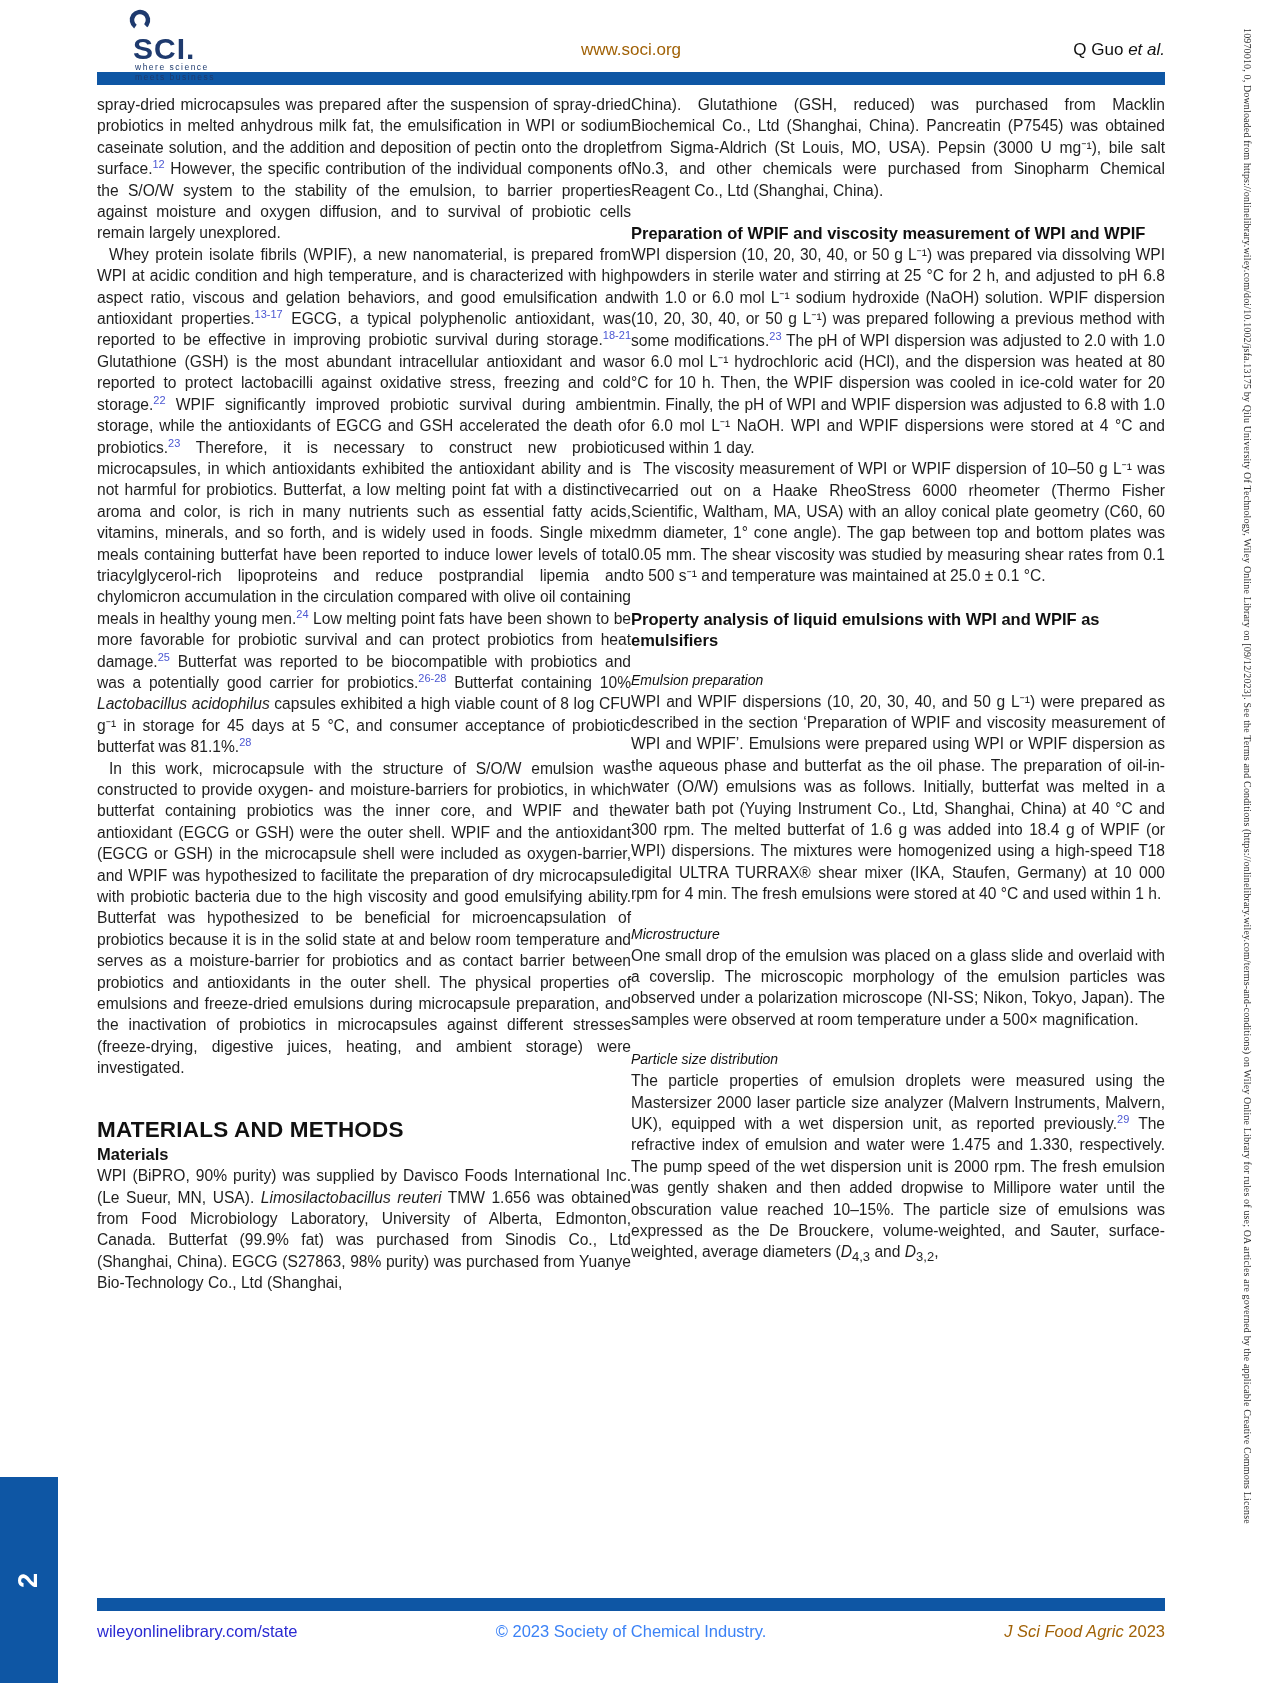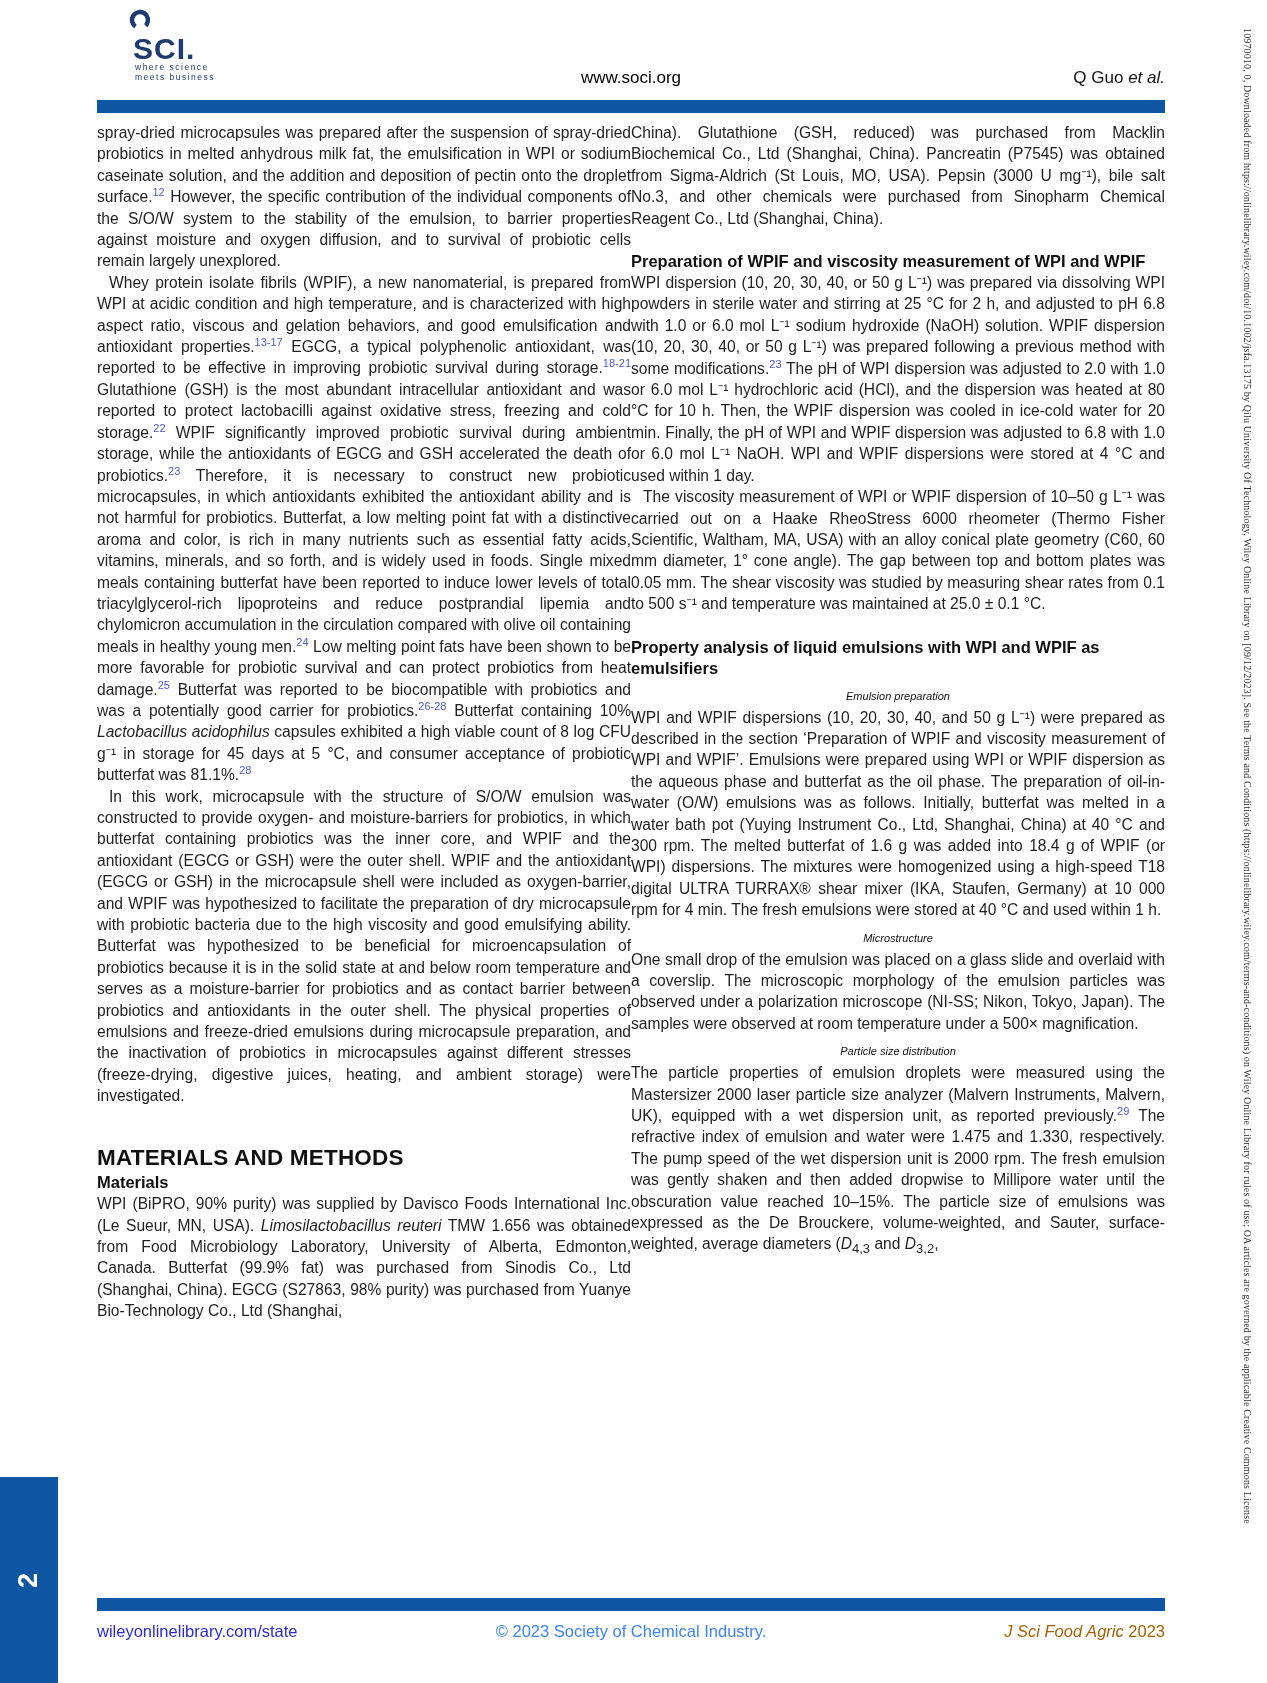--- a/index.html
+++ b/index.html
@@ -3,36 +3,36 @@
 <meta charset="utf-8">
 <title>Journal Page</title>
 <style>
   html,body{margin:0;padding:0;}
   body{
     width:1267px;height:1683px;position:relative;background:#ffffff;
     font-family:"Liberation Sans", sans-serif;color:#1f1f1f;overflow:hidden;
   }
   .content{position:absolute;left:97px;top:0;width:1068px;}
   
-  .header{position:relative;height:100px;}
+  .header{position:relative;height:72px;}
   .logo{position:absolute;left:30px;top:8px;width:130px;}
   .logo-name{font-weight:bold;font-size:30px;color:#1e3a6e;letter-spacing:1px;line-height:26px;margin-left:6px;}
   .logo-tag{font-size:8.5px;color:#1e3a6e;letter-spacing:1.5px;line-height:10px;margin-left:8px;}
-  .header-url{position:absolute;left:0;right:0;bottom:12px;text-align:center;font-size:17px;color:#000000;}
+  .header-url{position:absolute;left:0;right:0;bottom:12px;text-align:center;font-size:17px;color:#a16207;}
   .header-authors{position:absolute;right:0;bottom:12px;font-size:17px;color:#111;}
   .rule{height:13px;background:#0e56a4;}
   
   .columns{display:flex;margin-top:9px;text-align:justify;font-size:15.6px;line-height:21.4px;}
   .col{flex:1 1 0;min-width:0;}
   .col p{margin:0;}
   .col p.indent{text-indent:12px;}
   .col h1{font-size:22.5px;font-weight:bold;margin:40px 0 4px;letter-spacing:0.2px;text-align:left;color:#111;}
   .col h2{font-size:16.5px;font-weight:bold;margin:22px 0 0;line-height:21px;text-align:left;color:#111;}
   .col h1 + h2{margin-top:2px;}
-  .col h3{font-size:11px;font-weight:normal;font-style:italic;margin:7px 0 0;line-height:21px;text-align:center;color:#111;}
+  .col h3{font-size:14px;font-weight:normal;font-style:italic;margin:19px 0 0;line-height:21px;text-align:left;color:#111;}
   sup.ref{color:#4b57d2;font-size:11px;line-height:0;}
   sub{font-size:13px;line-height:0;}
   
   .footer{position:absolute;left:97px;top:1598px;width:1068px;}
   .footer-bar{height:13px;background:#0e56a4;margin-bottom:11px;}
   .footer-row{display:flex;font-size:16.5px;align-items:baseline;}
   .footer-row .fl{flex:1;text-align:left;color:#2a2ad2;}
   .footer-row .fc{flex:1.4;text-align:center;color:#3b82f6;}
   .footer-row .fr{flex:1;text-align:right;color:#a16207;}
   

